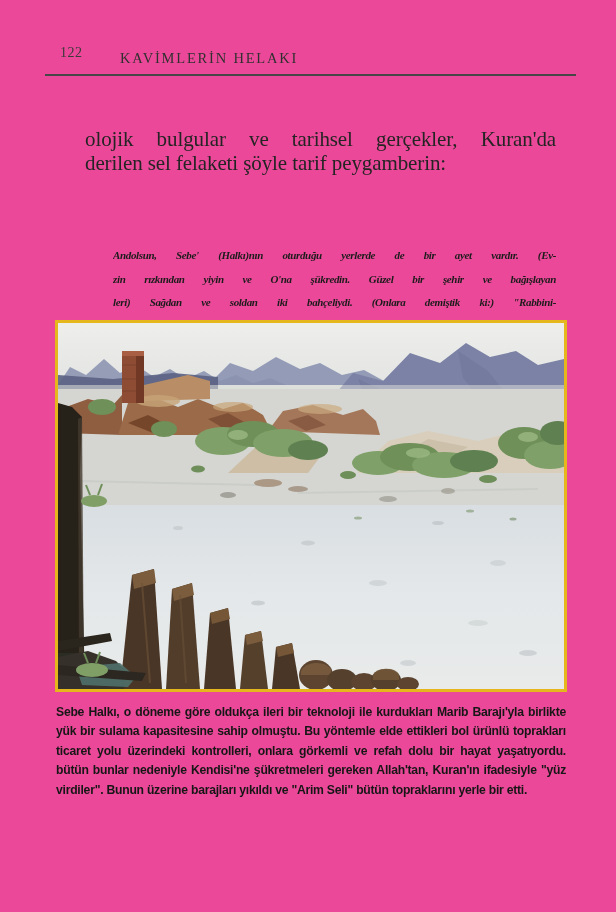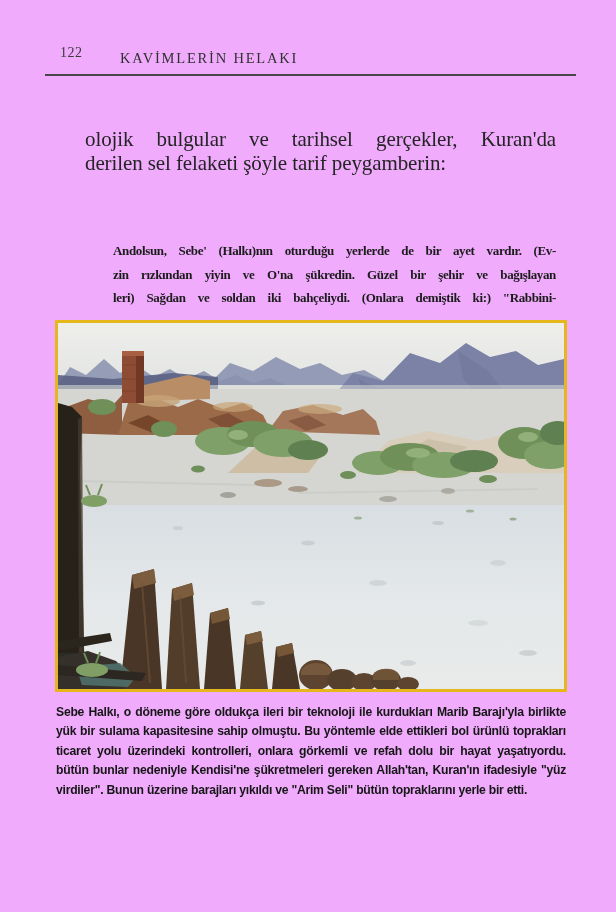--- a/index.html
+++ b/index.html
@@ -1,34 +1,34 @@
 <!DOCTYPE html>
 <html><head>
 <meta charset="utf-8">
 <style>
   html,body{margin:0;padding:0;}
   body{
     width:616px;height:912px;position:relative;background:#ffffff;
     font-family:"Liberation Serif", serif;
     -webkit-font-smoothing:antialiased;
   }
-  .page{position:absolute;inset:0;background:#f0abfc;overflow:hidden;}
+  .page{position:absolute;inset:0;background:#ec4899;overflow:hidden;}
 
   
   .page-number{position:absolute;left:60px;top:45px;font-size:14px;color:#3a3a3a;letter-spacing:.5px;}
   .page-title{position:absolute;left:120px;top:50px;font-size:14.5px;color:#303030;letter-spacing:1.8px;}
   .header-rule{position:absolute;left:45px;top:74px;width:531px;height:2px;background:#474747;}
 
   
   .body-par{position:absolute;left:85px;top:106px;width:471px;font-size:21px;color:#242424;}
   .tline{display:block;height:24px;line-height:24px;text-align:justify;text-align-last:justify;
          overflow:hidden;letter-spacing:-0.1px;white-space:normal;}
   .tline.last{text-align-last:left;}
 
-  .quote-par{position:absolute;left:113px;top:226px;width:443px;font-size:13px;font-weight:bold;color:#1b1b1b;}
+  .quote-par{position:absolute;left:113px;top:233px;width:443px;font-size:11px;font-weight:bold;color:#1b1b1b;font-style:italic;}
   .quote-par .tline{height:23.5px;line-height:23.5px;letter-spacing:-0.35px;}
 
   
   .figure{position:absolute;left:55px;top:320px;width:506px;height:366px;border:3px solid #e5b71c;background:#dfe3e6;}
   .figure svg{display:block;width:506px;height:366px;}
 
   
   .caption{position:absolute;left:56px;top:703px;width:510px;
            font-family:"Liberation Sans", sans-serif;font-weight:bold;
            font-size:12.2px;color:#161616;}

